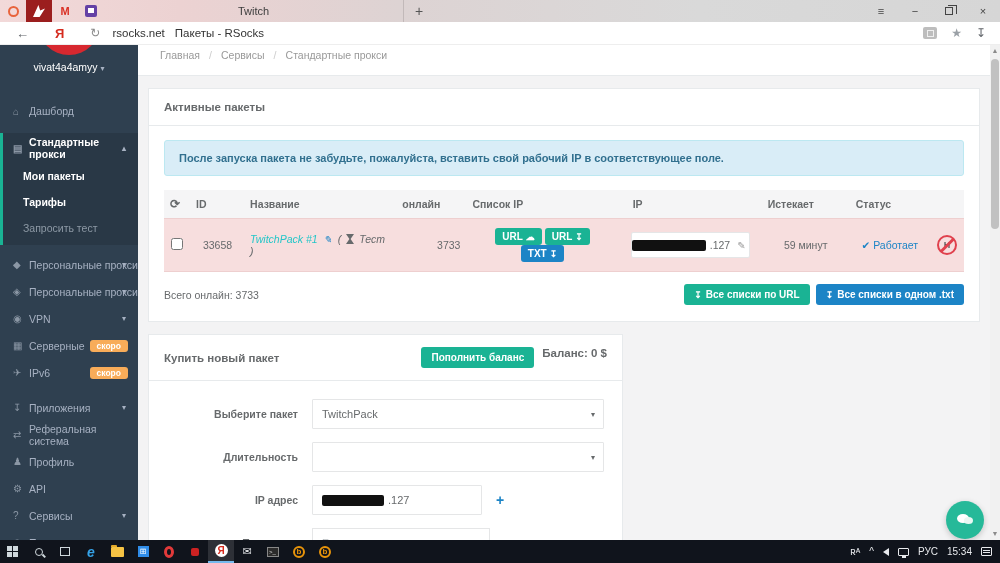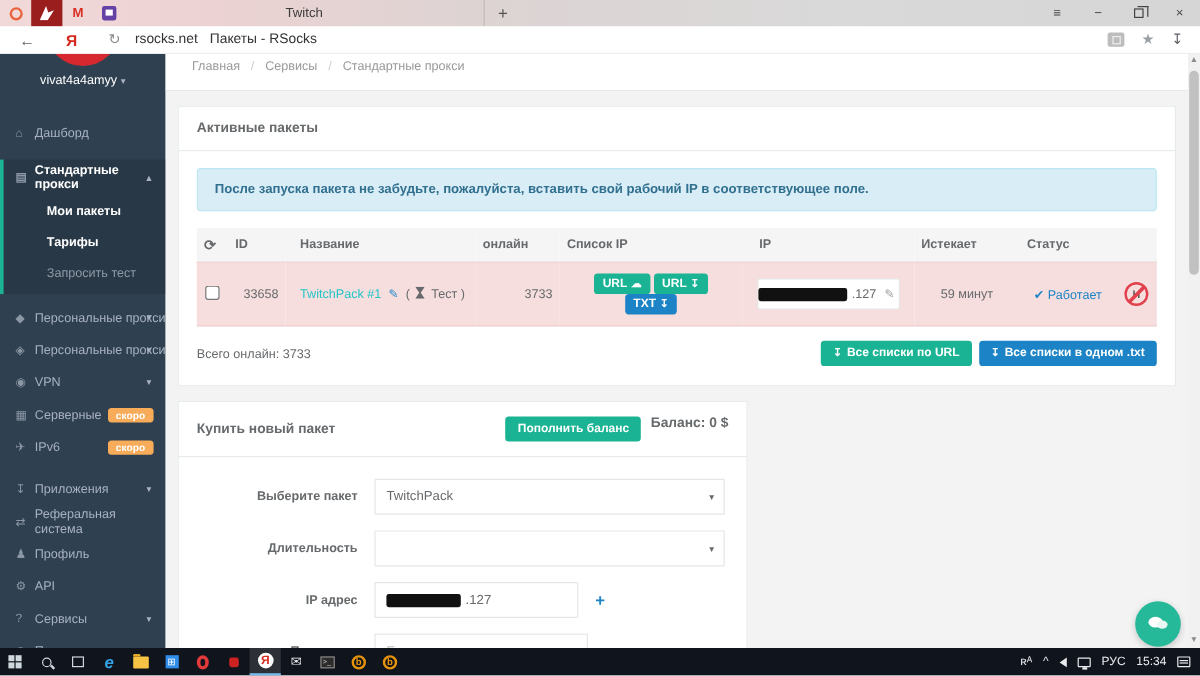--- a/index.html
+++ b/index.html
@@ -47,21 +47,21 @@
   .logo-circle { position:absolute; left:38px; top:-52px; width:62px; height:62px; background:#d7282f; border-radius:50%; }
   .side-user { margin-top:16px; text-align:center; color:#fff; font-weight:normal; font-size:10.5px; }
   .side-user .caret { color:#a7b1c2; font-size:8px; }
   .nav { margin-top:22px; }
   .nav-item { display:flex; align-items:center; height:27px; padding-left:13px; color:#a7b1c2; font-size:10.5px; position:relative; }
   .nav-item .ni { width:16px; font-size:10px; color:#8b97a5; flex:0 0 16px; }
   .nav-item .caret { position:absolute; right:12px; font-size:8px; color:#a7b1c2; }
   .nav-item.dash { height:32px; margin-bottom:6px; }
   .active-section { background:#293846; border-left:3px solid #1ab394; padding-left:0; margin:4px 0 6px 0; padding-bottom:4px; }
   .active-section .nav-item { padding-left:10px; color:#ffffff; font-weight:bold; height:30px; }
-  .active-section .sub { padding-left:36px; font-weight:bold; color:#ffffff; height:26px; font-size:10.5px; }
+  .active-section .sub { padding-left:20px; font-weight:bold; color:#ffffff; height:26px; font-size:10.5px; }
   .active-section .sub.dim { color:#8d99a5; font-weight:normal; }
   .badge-soon { position:absolute; right:10px; background:#f8ac59; color:#fff; font-size:8.5px; font-weight:bold;
     padding:1px 7px; border-radius:3px; }
   .nav-divider { height:8px; }
 
   
   .main { position:absolute; left:138px; top:0; right:10px; bottom:0; background:#f3f3f4; overflow:hidden; }
   .crumb-bar { background:#fff; padding:4px 0 14px 22px; border-bottom:1px solid #e7eaec; }
   .crumb { color:#999; font-size:10.5px; }
   .crumb-sep { color:#ccc; margin:0 6px; font-size:10.5px; }
@@ -320,21 +320,21 @@
                 <th style="width:142px; padding-left:14px;">IP</th>
                 <th class="ctr" style="width:88px;">Истекает</th>
                 <th class="ctr" style="width:80px;margin-left:40px;">Статус</th>
                 <th style="width:34px;"></th>
               </tr>
             </thead>
             <tbody>
               <tr>
                 <td class="ctr"><input type="checkbox" class="row-check" style=""></td>
                 <td class="num">33658</td>
-                <td style="padding-left:12px;">
+                <td style="padding-left:12px;font-style:italic;">
                   <span class="pkg-name">TwitchPack #1</span>
                   <span class="pencil">✎</span>
                   <span class="test-wrap">(</span>
                   <svg class="hourglass" viewBox="0 0 8 10">
                       <path d="M0 0 H8 L4.6 5 L8 10 H0 L3.4 5 Z" fill="#676a6c"></path>
                     </svg>
                   <span class="test-wrap">Тест</span>
                   <span class="test-wrap">)</span>
                 </td>
                 <td class="num">3733</td>

